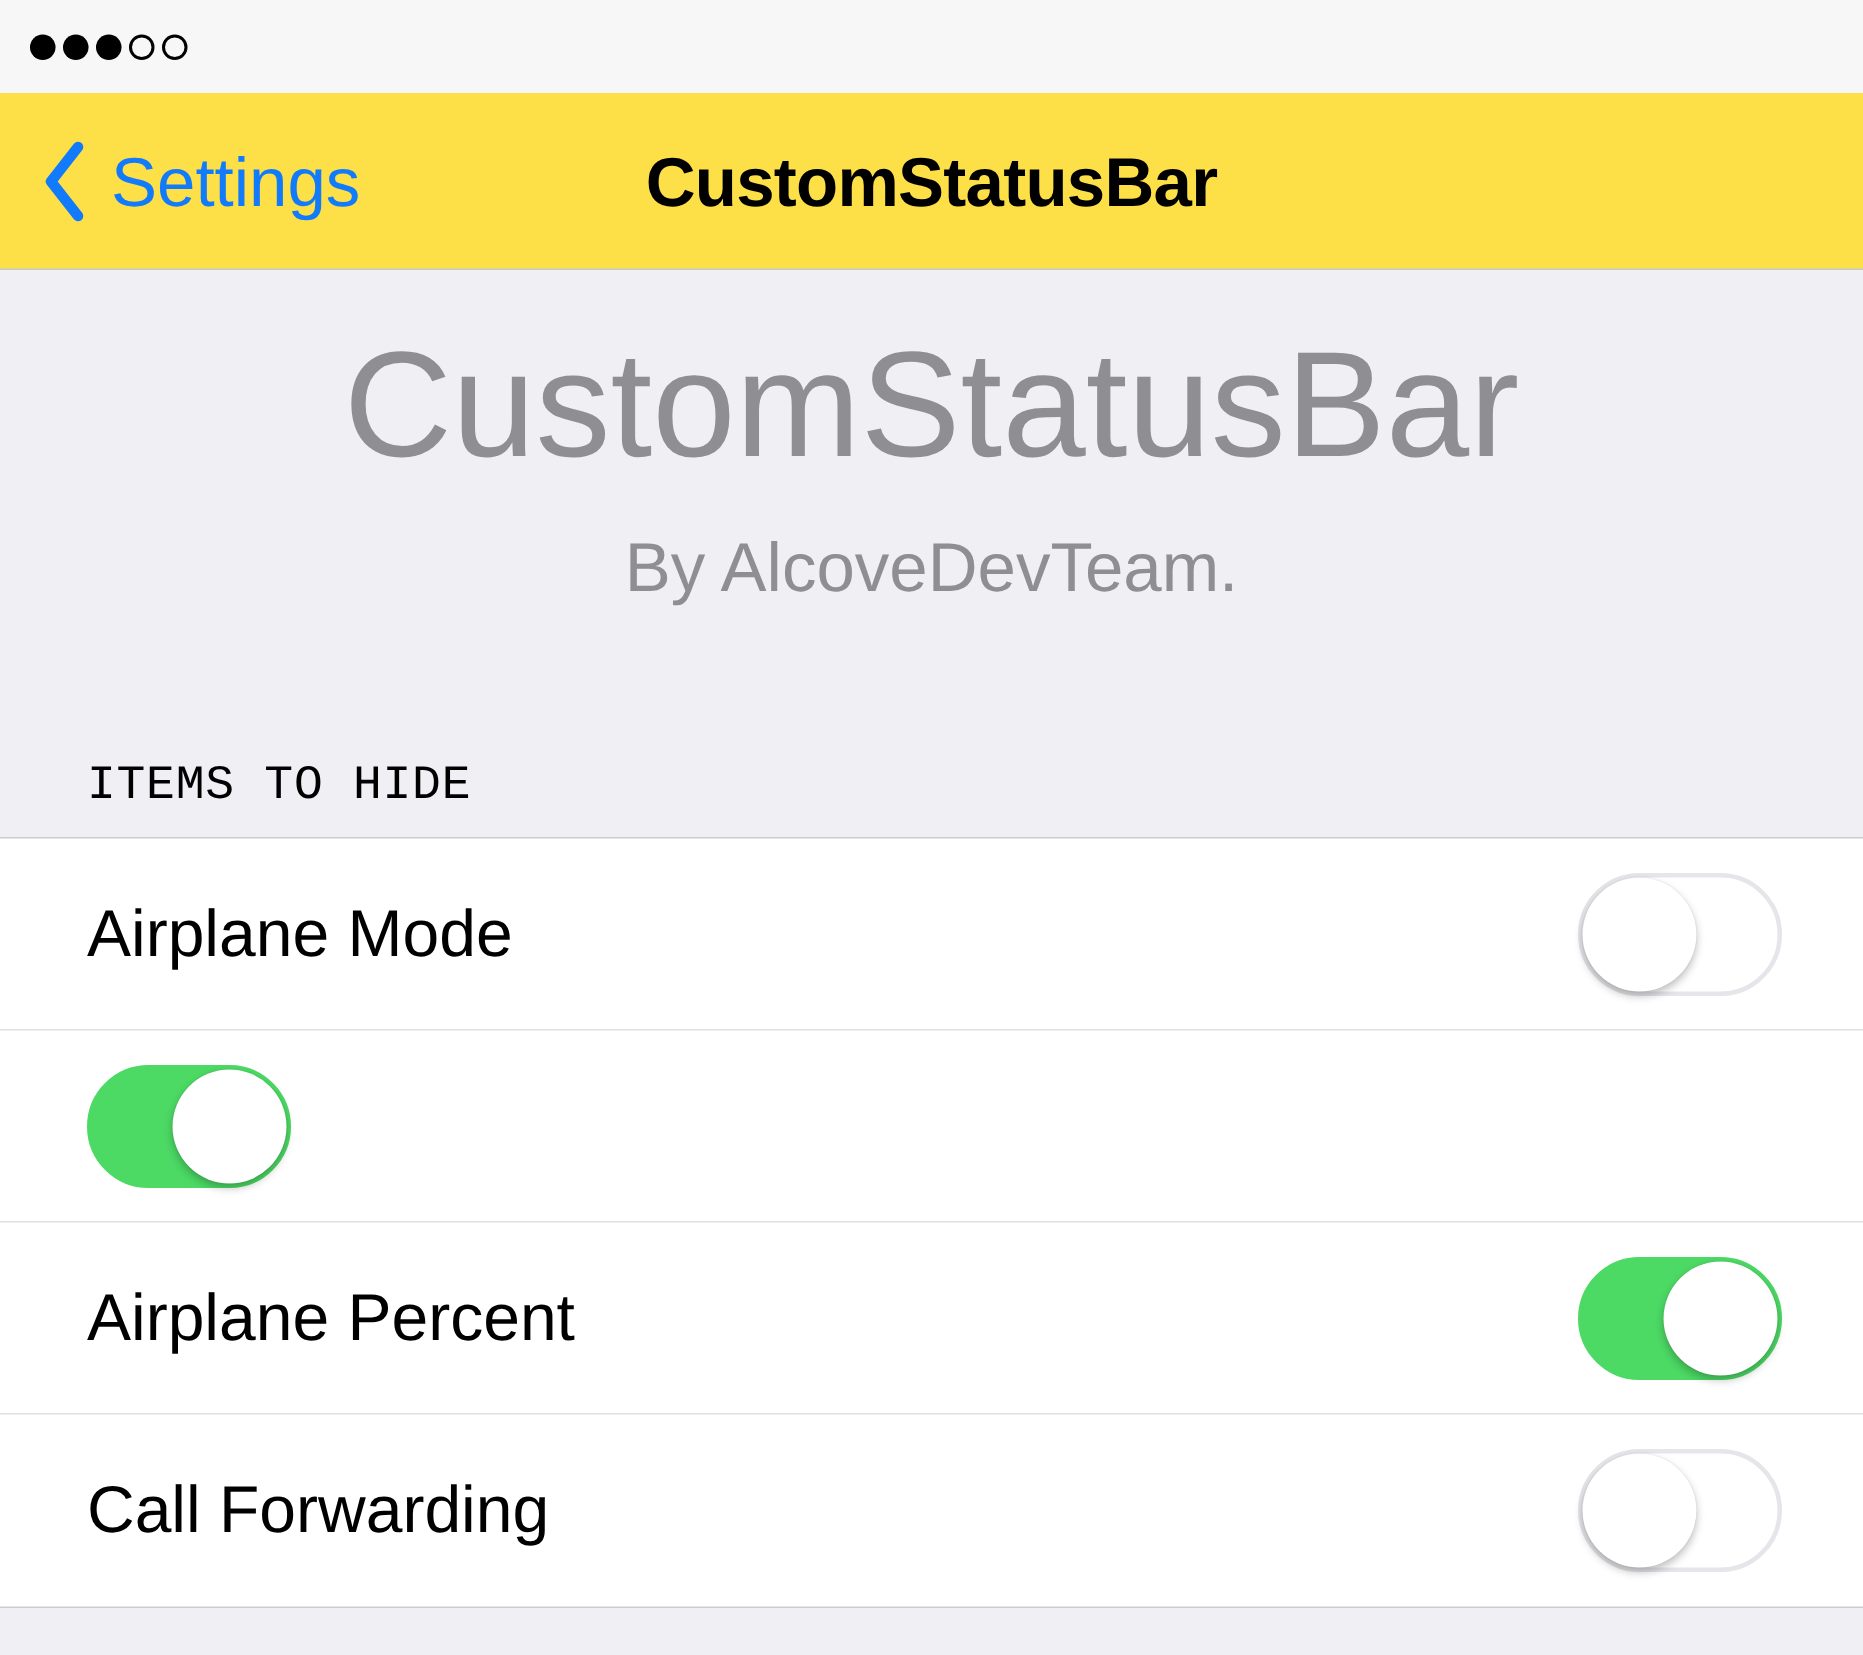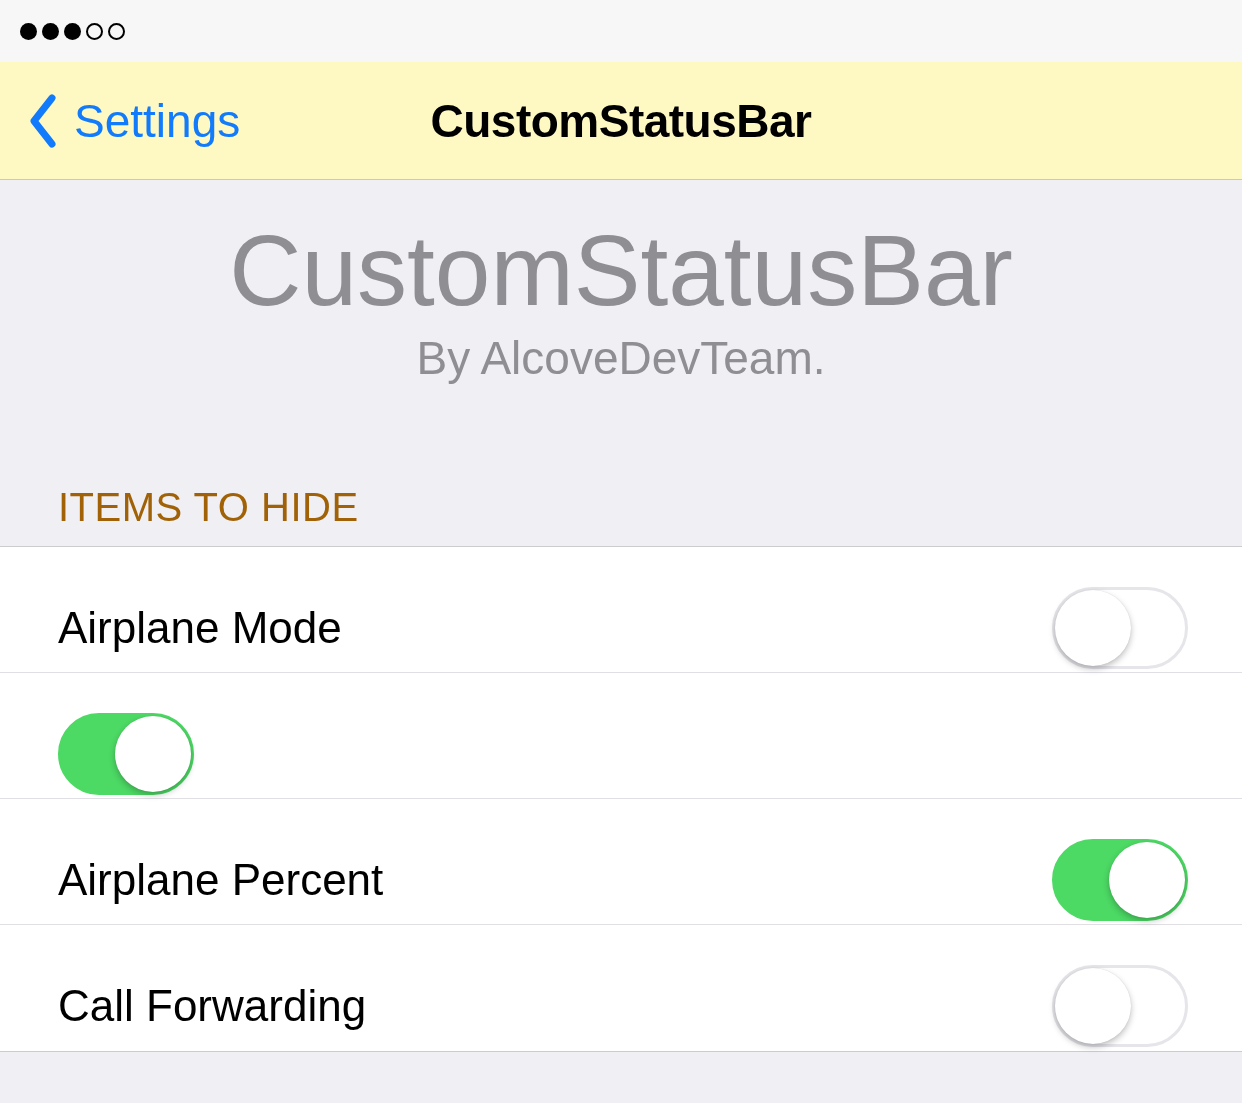--- a/index.html
+++ b/index.html
@@ -20,21 +20,21 @@
     .sig-dot {
       width: 17px;
       height: 17px;
       border-radius: 50%;
       margin-right: 5px;
     }
     .sig-filled { background: #000; }
     .sig-empty { border: 2px solid #000; background: transparent; }
     .navbar {
       height: 118px;
-      background: #fef9c3;
+      background: #fde047;
       display: flex;
       align-items: center;
       justify-content: center;
       position: relative;
       border-bottom: 1px solid #c8c8cc;
     }
     .back-btn {
       position: absolute;
       left: 26px;
       display: flex;
@@ -69,42 +69,42 @@
       font-size: 100px;
       font-weight: 100;
       color: #8e8e93;
       letter-spacing: 0px;
       line-height: 1.05;
     }
     .app-sub {
       font-size: 46px;
       font-weight: 200;
       color: #8e8e93;
-      margin-top: 8px;
+      margin-top: 28px;
     }
     .section-header {
-      font-size: 40px;
-      color: #a16207;
+      font-size: 32px;
+      color: #000000;
       text-transform: uppercase;
       padding: 80px 0 16px 58px;
       letter-spacing: 0.5px;
+      font-family: Liberation Mono, monospace;
     }
     .list {
       background: #fff;
       border-top: 1px solid #ccccd0;
       border-bottom: 1px solid #ccccd0;
     }
     .list-item {
       display: flex;
       align-items: center;
       justify-content: space-between;
-      height: 90px;
+      height: 128px;
       padding: 0 54px 0 58px;
       border-bottom: 1px solid #e0e0e4;
-      margin-top: 36px;
     }
     .list-item:last-child { border-bottom: none; gap: 20px; }
     .item-label {
       font-size: 44px;
       color: #000;
       font-weight: 400;
     }
     .switch {
       width: 136px;
       height: 82px;

